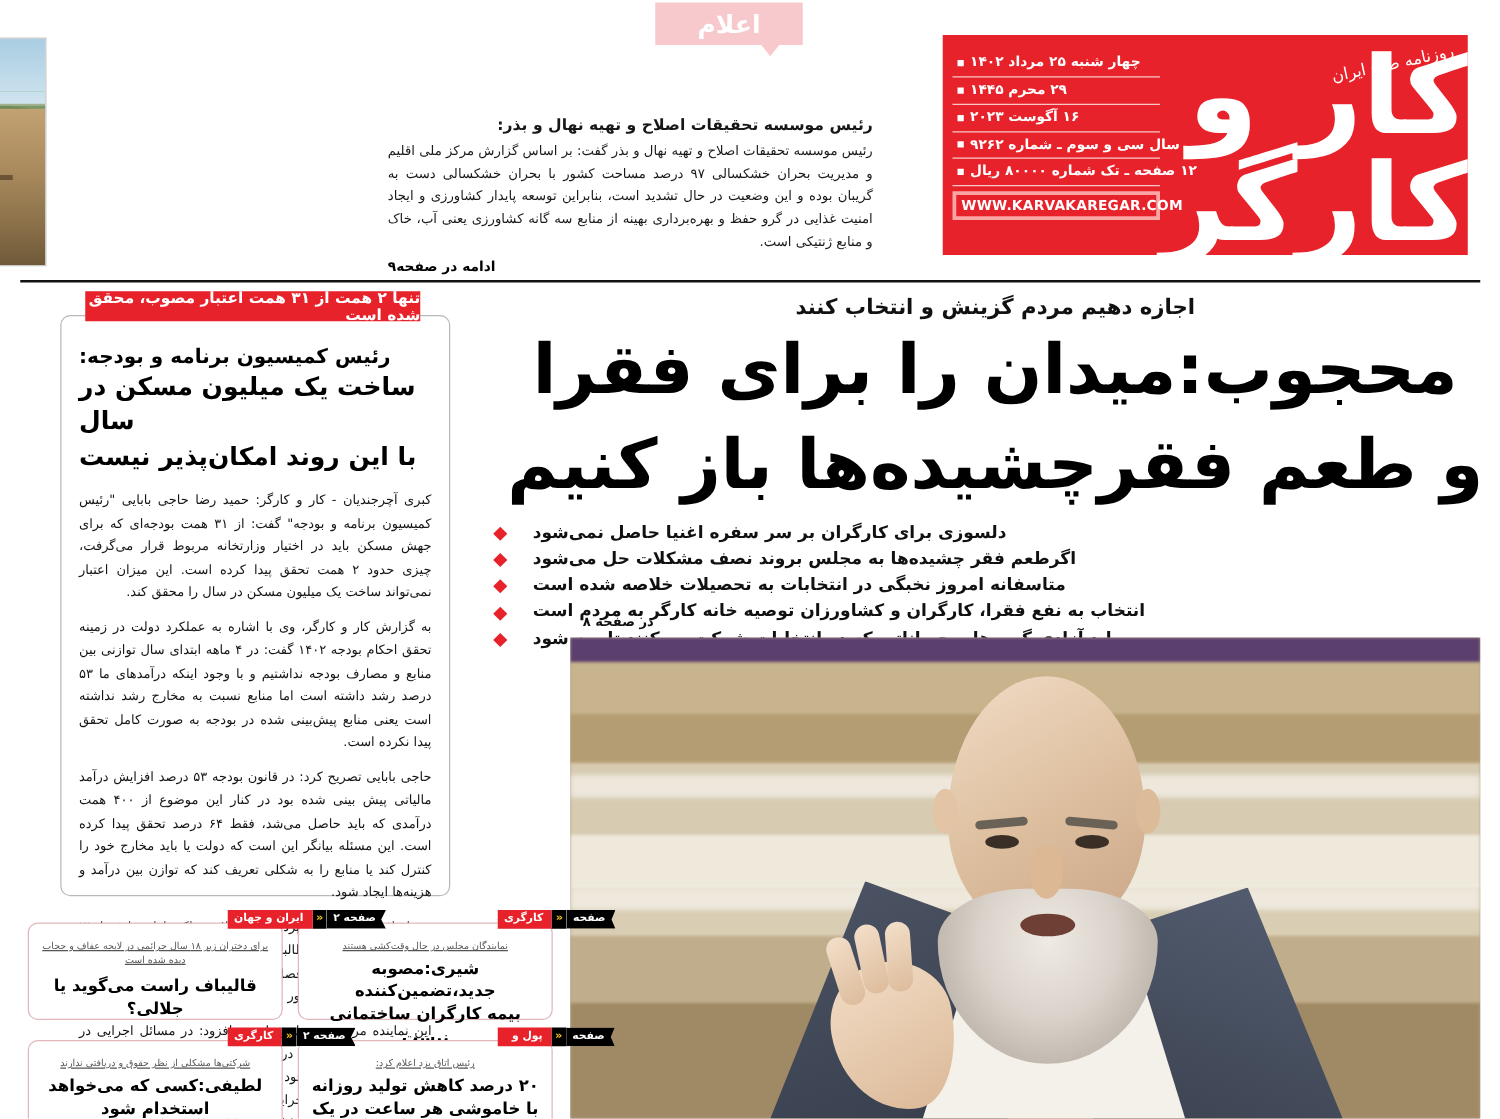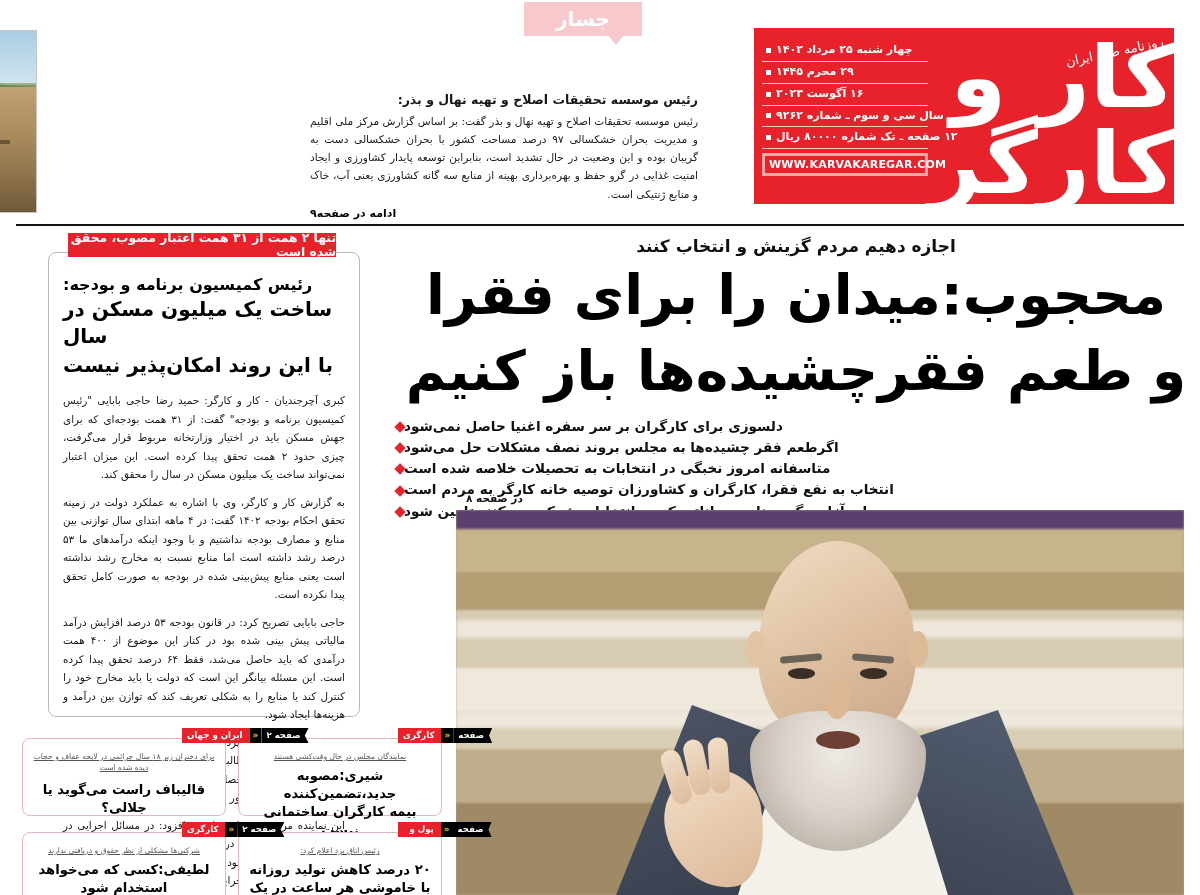--- a/index.html
+++ b/index.html
@@ -283,21 +283,21 @@
   }
   .lead-bullets li {
     font-size: 13.6px;
     font-weight: bold;
     color: #111;
     line-height: 1.55;
     display: flex;
     flex-direction: row-reverse;
     justify-content: flex-start;
     align-items: center;
-    gap: 0;
+    gap: 22px;
   }
   .bullet-diamond {
     width: 8px; height: 8px;
     background: #e8222a;
     transform: rotate(45deg);
     flex: none;
     margin-top: 1px;
   }
   .lead-bullets li span.txt { white-space: nowrap; }
 
@@ -478,21 +478,21 @@
   }
 </style>
 </head>
 <body>
 
 <div class="page">
 
   <div class="top-band">
 
     <div class="bubble-logo">
-      <span>جسار</span>
+      <span>اعلام</span>
     </div>
 
     <div class="drought-photo">
       <div class="dp-sky"></div>
       <div class="dp-hills"></div>
       <div class="dp-ground">
 
         <div class="dp-crack" style="top:42%;left:50%;width:40%;height:4px;"></div>
 
       </div>

